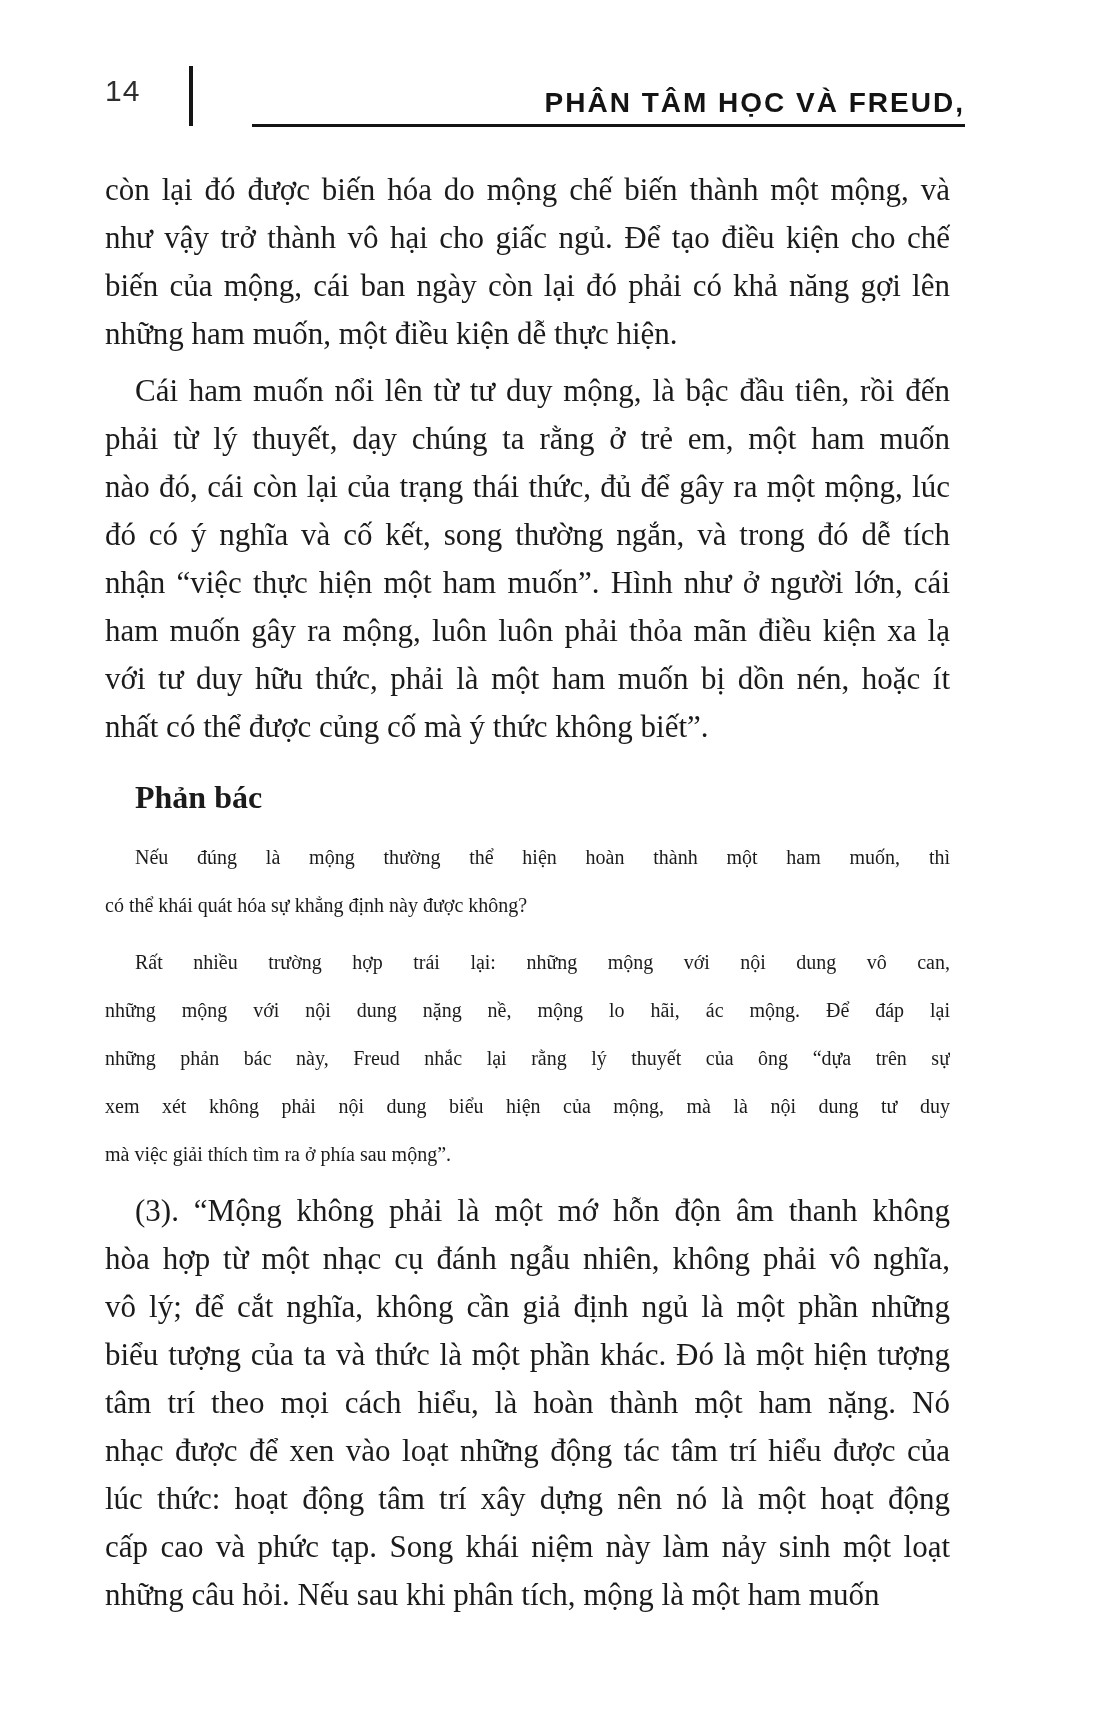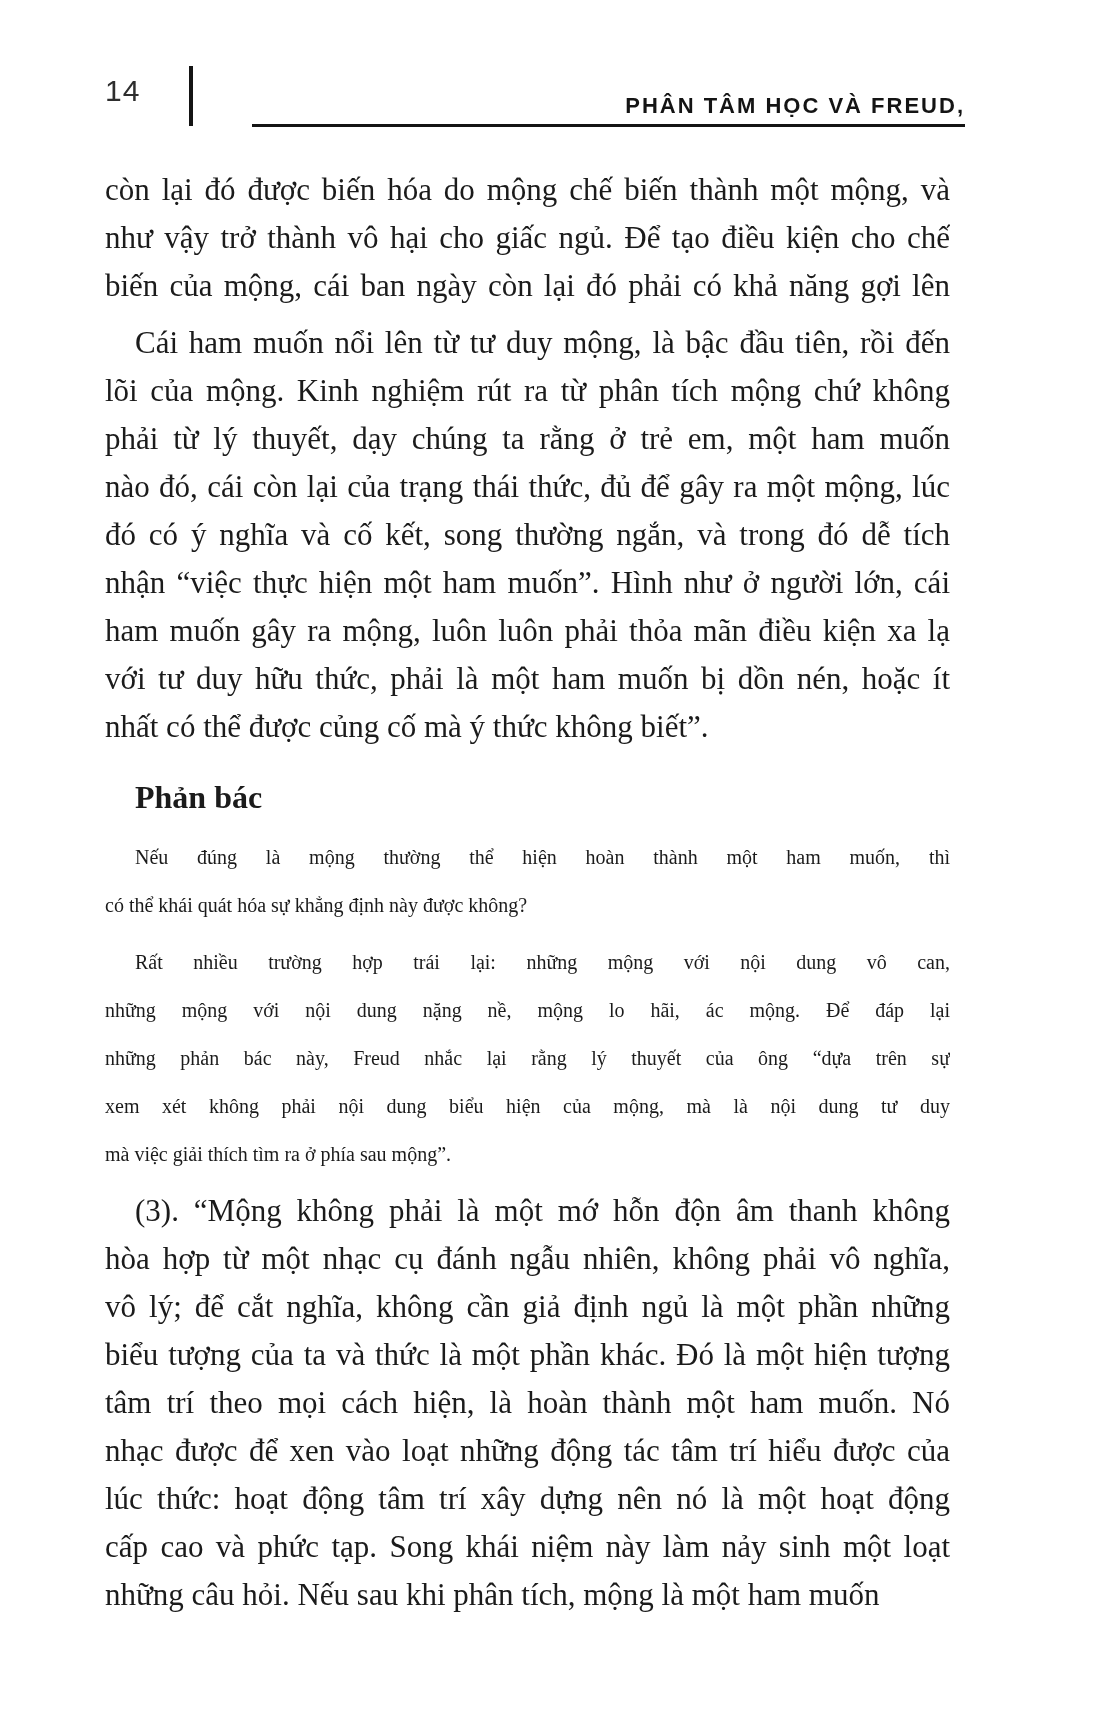--- a/index.html
+++ b/index.html
@@ -25,21 +25,21 @@
     position: absolute; left: 84px; top: 0;
     width: 4px; height: 60px; background: #141414;
   }
   .header-rule-wrap {
     position: absolute; left: 147px; right: 0; top: 0; height: 58px;
     border-bottom: 3px solid #141414;
   }
   .header-title {
     position: absolute; right: 0; bottom: 5px;
     font-family: "Liberation Sans", sans-serif;
-    font-weight: bold; font-size: 22px; letter-spacing: 2px;
+    font-weight: bold; font-size: 28px; letter-spacing: 2px;
     color: #141414; white-space: nowrap;
   }
 
   
   .content {
     position: absolute; left: 105px; top: 166px; width: 857px;
     font-size: 31px; line-height: 48px;
   }
   .para { margin: 0 12px 9px 0; }
   .para.italic { font-size: 20px; }
@@ -66,25 +66,25 @@
       <span class="header-title">PHÂN TÂM HỌC VÀ FREUD,</span>
     </div>
   </div>
 
   <div class="content">
 
     <div class="para">
         <div class="tline">còn lại đó được biến hóa do mộng chế biến thành một mộng, và</div>
         <div class="tline">như vậy trở thành vô hại cho giấc ngủ. Để tạo điều kiện cho chế</div>
         <div class="tline">biến của mộng, cái ban ngày còn lại đó phải có khả năng gợi lên</div>
+        <div class="tline tline-last">những ham muốn, một điều kiện dễ thực hiện.</div>
       </div>
 
     <div class="para indent">
         <div class="tline">Cái ham muốn nổi lên từ tư duy mộng, là bậc đầu tiên, rồi đến</div>
-        <div class="tline">lõi của mộng. Kinh nghiệm rút ra từ phân tích mộng chứ không</div>
         <div class="tline">phải từ lý thuyết, dạy chúng ta rằng ở trẻ em, một ham muốn</div>
         <div class="tline">nào đó, cái còn lại của trạng thái thức, đủ để gây ra một mộng, lúc</div>
         <div class="tline">đó có ý nghĩa và cố kết, song thường ngắn, và trong đó dễ tích</div>
         <div class="tline">nhận “việc thực hiện một ham muốn”. Hình như ở người lớn, cái</div>
         <div class="tline">ham muốn gây ra mộng, luôn luôn phải thỏa mãn điều kiện xa lạ</div>
         <div class="tline">với tư duy hữu thức, phải là một ham muốn bị dồn nén, hoặc ít</div>
         <div class="tline tline-last">nhất có thể được củng cố mà ý thức không biết”.</div>
       </div>
 
     <div class="section-heading">Phản bác</div>
@@ -100,21 +100,21 @@
         <div class="tline">những phản bác này, Freud nhắc lại rằng lý thuyết của ông “dựa trên sự</div>
         <div class="tline">xem xét không phải nội dung biểu hiện của mộng, mà là nội dung tư duy</div>
         <div class="tline tline-last">mà việc giải thích tìm ra ở phía sau mộng”.</div>
       </div>
 
     <div class="para indent">
         <div class="tline">(3). “Mộng không phải là một mớ hỗn độn âm thanh không</div>
         <div class="tline">hòa hợp từ một nhạc cụ đánh ngẫu nhiên, không phải vô nghĩa,</div>
         <div class="tline">vô lý; để cắt nghĩa, không cần giả định ngủ là một phần những</div>
         <div class="tline">biểu tượng của ta và thức là một phần khác. Đó là một hiện tượng</div>
-        <div class="tline">tâm trí theo mọi cách hiện, là hoàn thành một ham muốn. Nó</div>
+        <div class="tline">tâm trí theo mọi cách hiểu, là hoàn thành một ham nặng. Nó</div>
         <div class="tline">nhạc được để xen vào loạt những động tác tâm trí hiểu được của</div>
         <div class="tline">lúc thức: hoạt động tâm trí xây dựng nên nó là một hoạt động</div>
         <div class="tline">cấp cao và phức tạp. Song khái niệm này làm nảy sinh một loạt</div>
         <div class="tline tline-last">những câu hỏi. Nếu sau khi phân tích, mộng là một ham muốn</div>
       </div>
 
   </div>
 
 </div>
 

